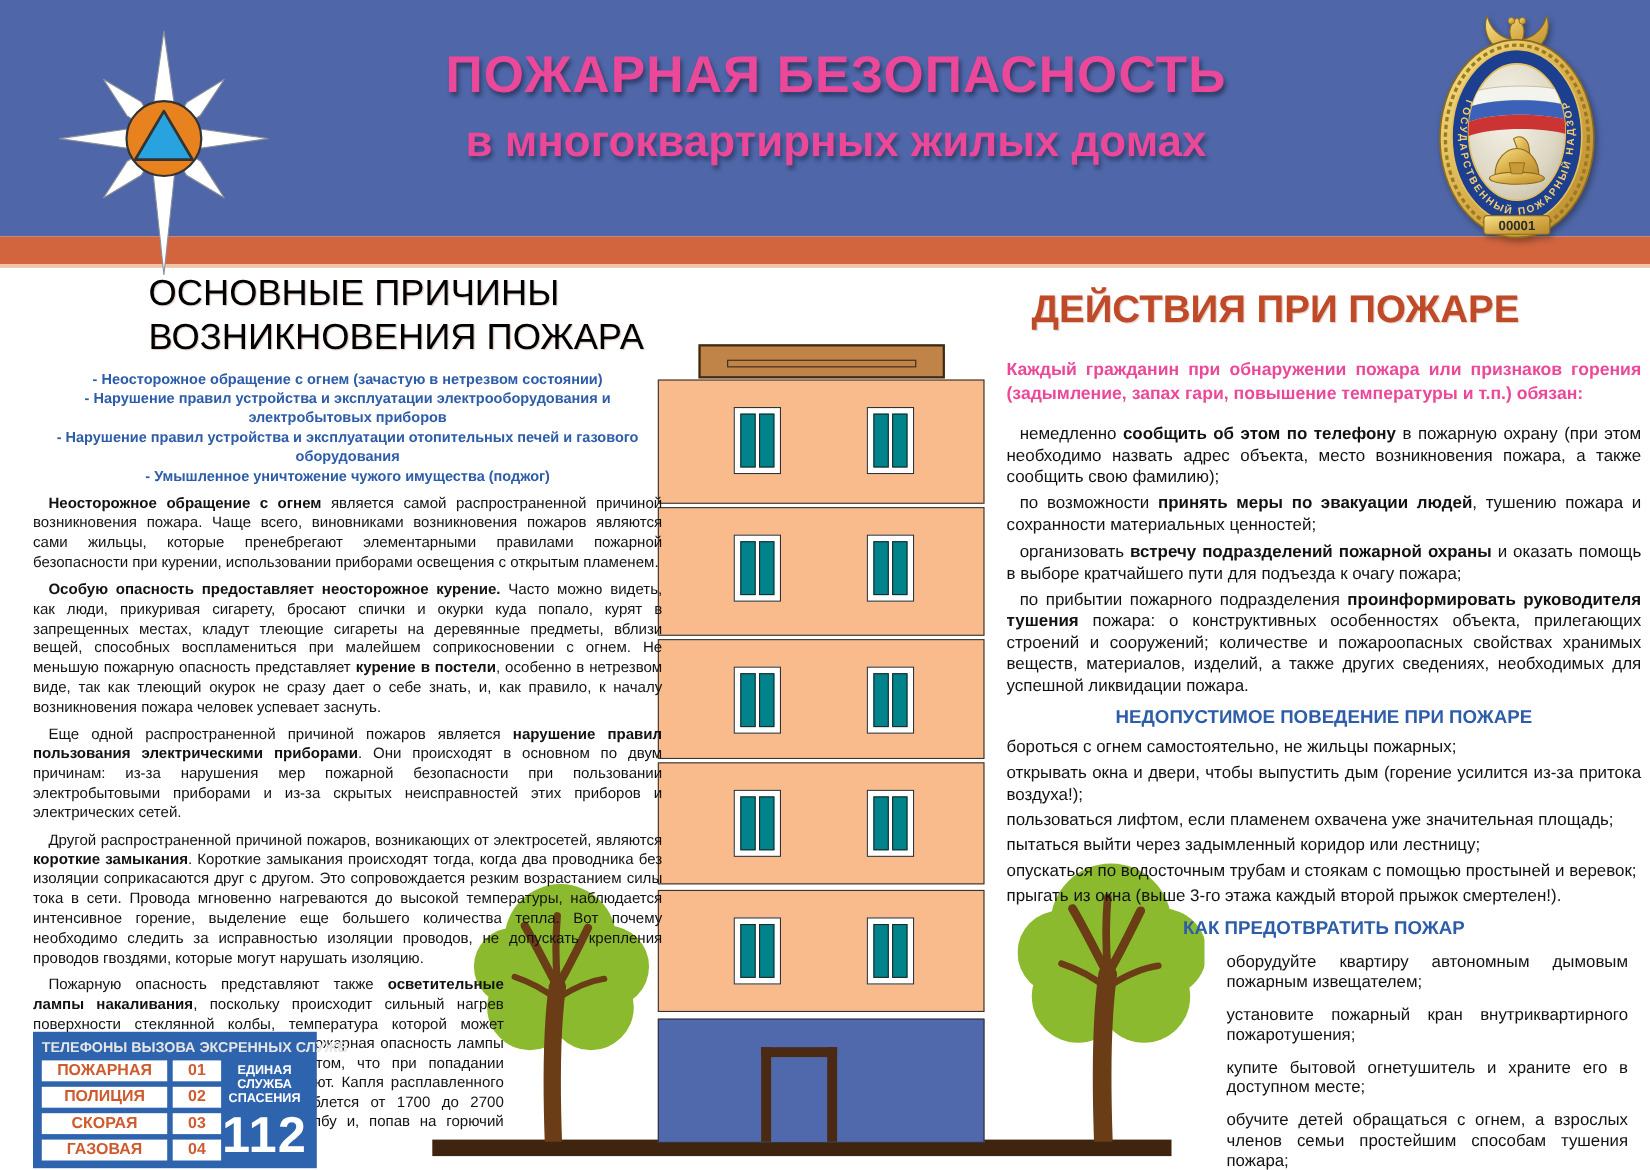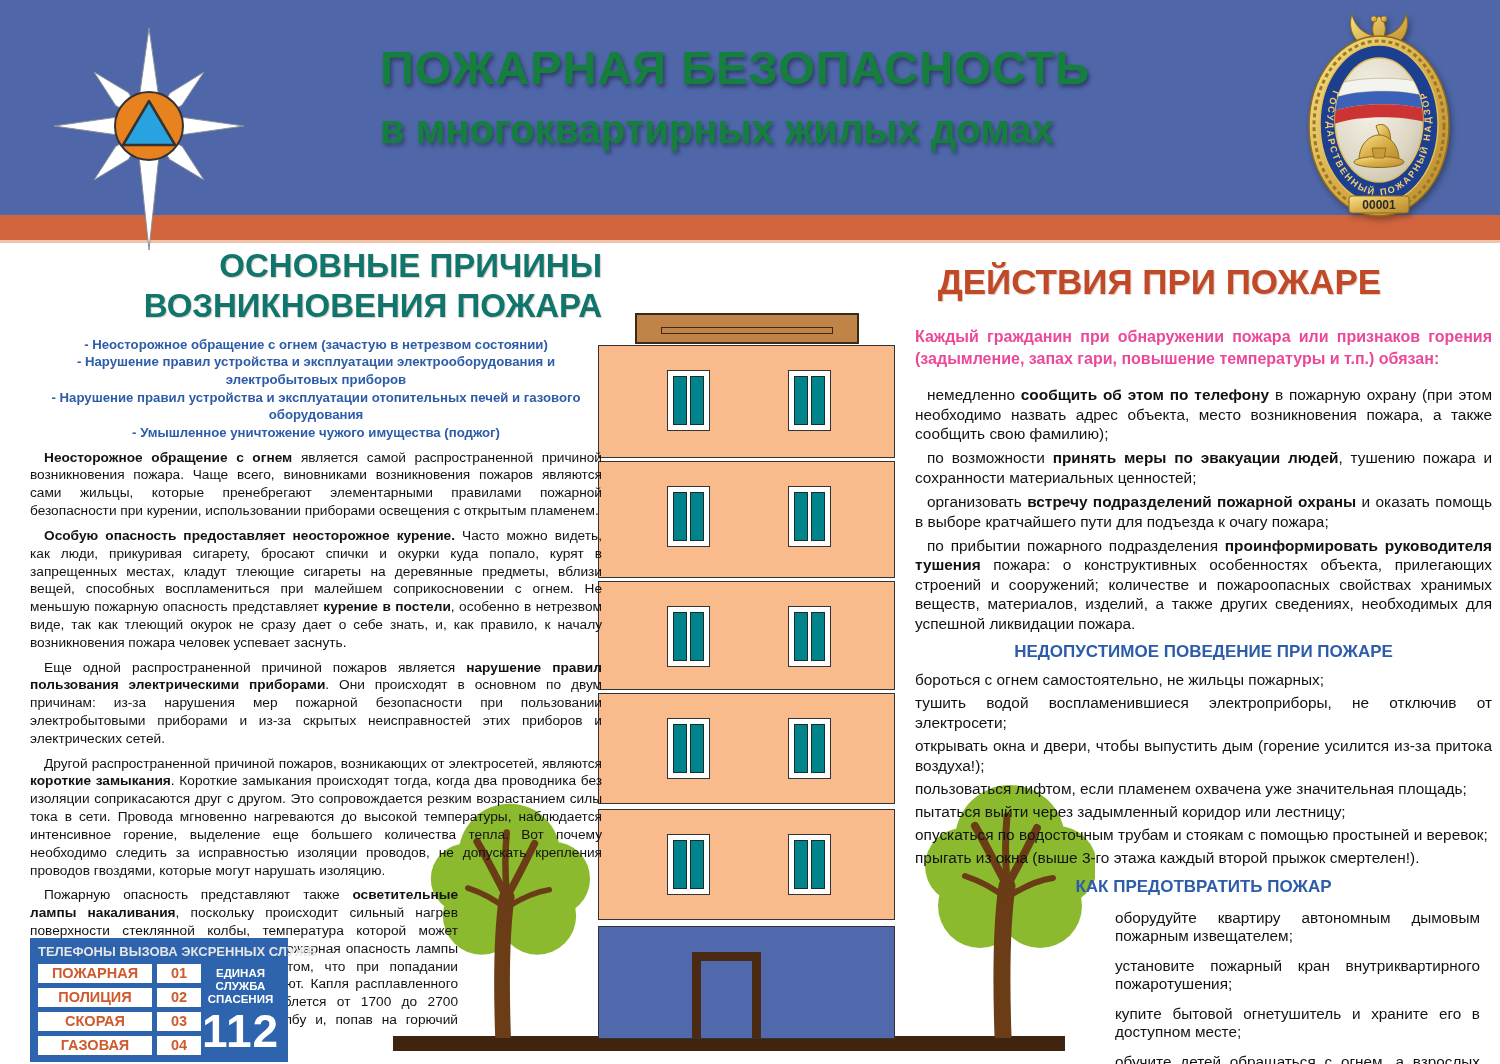--- a/index.html
+++ b/index.html
@@ -1,28 +1,28 @@
 <!DOCTYPE html>
 <html><head>
 <meta charset="utf-8">
 <style>
   html,body{margin:0;padding:0;background:#9aa0a8;}
   #poster{position:relative;width:1500px;height:1064px;background:#ffffff;overflow:hidden;
           font-family:"Liberation Sans",sans-serif;margin:0 auto;}
   
   .hdr{position:absolute;left:0;top:0;width:1500px;height:215px;background:#4f67a9;}
   .stripe{position:absolute;left:0;top:215px;width:1500px;height:25px;background:#d2653e;border-bottom:3px solid #f0c3ab;}
-  .titles{position:absolute;left:380px;top:40px;width:760px;color:#15803d;z-index:4;}
+  .titles{position:absolute;left:380px;top:40px;width:760px;text-align:center;color:#ec4899;z-index:4;}
   .t1{font-size:47px;font-weight:bold;letter-spacing:1px;text-shadow:2px 3px 4px rgba(15,18,40,.5);}
   .t2{font-size:40px;font-weight:bold;margin-top:12px;text-shadow:2px 3px 4px rgba(15,18,40,.45);}
   .star-svg{position:absolute;left:52px;top:26px;width:196px;height:226px;z-index:5;}
   .badge-svg{position:absolute;left:1303px;top:8px;width:152px;height:212px;z-index:5;filter:drop-shadow(2px 3px 3px rgba(0,0,0,.35));}
   
   .col-left{position:absolute;left:30px;top:246px;width:572px;z-index:6;}
-  .lh{font-size:33px;line-height:1.22;font-weight:bold;color:#0f766e;text-align:right;padding-left:105px;text-shadow:1px 1px 1px rgba(120,40,10,.25);}
+  .lh{font-size:33px;line-height:1.22;font-weight:normal;color:#000000;text-align:left;padding-left:105px;text-shadow:1px 1px 1px rgba(120,40,10,.25);}
   .causes{margin-top:9px;color:#2d5ca8;font-weight:bold;font-size:13.2px;line-height:1.34;text-align:center;}
   .lp{font-size:13.7px;line-height:1.3;text-align:justify;color:#121212;margin:7px 0 0 0;text-indent:14px;}
   .lp.narrow{width:428px;}
   
   .col-right{position:absolute;left:915px;top:262px;width:577px;z-index:6;}
   .rh{font-size:35px;font-weight:bold;color:#c04a28;text-align:center;padding-right:88px;text-shadow:1px 1px 1px rgba(120,40,10,.25);}
   .intro{margin-top:24px;color:#ec4899;font-weight:bold;font-size:16px;line-height:1.35;text-align:justify;}
   .rp{font-size:15.4px;line-height:1.26;text-align:justify;color:#121212;margin:5px 0 0 0;text-indent:12px;}
   .rsub{margin-top:9px;color:#2d5ca8;font-weight:bold;font-size:17px;text-align:center;}
   .fitem{font-size:15.4px;line-height:1.3;text-align:justify;color:#121212;margin:3px 0 0 0;}
@@ -252,21 +252,20 @@
 
   <div class="col-right">
     <div class="rh">ДЕЙСТВИЯ ПРИ ПОЖАРЕ</div>
     <p class="intro">Каждый гражданин при обнаружении пожара или признаков горения (задымление, запах гари, повышение температуры и т.п.) обязан:</p>
     <p class="rp"><span>немедленно </span><b>сообщить об этом по телефону</b><span> в пожарную охрану (при этом необходимо назвать адрес объекта, место возникновения пожара, а также сообщить свою фамилию);</span></p>
     <p class="rp"><span>по возможности </span><b>принять меры по эвакуации людей</b><span>, тушению пожара и сохранности материальных ценностей;</span></p>
     <p class="rp"><span>организовать </span><b>встречу подразделений пожарной охраны</b><span> и оказать помощь в выборе кратчайшего пути для подъезда к очагу пожара;</span></p>
     <p class="rp"><span>по прибытии пожарного подразделения </span><b>проинформировать руководителя тушения</b><span> пожара: о  конструктивных особенностях объекта, прилегающих строений и сооружений; количестве и пожароопасных свойствах хранимых веществ, материалов, изделий, а также других сведениях, необходимых для успешной ликвидации пожара.</span></p>
     <div class="rsub">НЕДОПУСТИМОЕ ПОВЕДЕНИЕ ПРИ ПОЖАРЕ</div>
     <p class="fitem first">бороться с огнем самостоятельно, не жильцы пожарных;</p>
-    <p class="fitem">тушить водой воспламенившиеся электроприборы, не отключив от электросети;</p>
     <p class="fitem">открывать окна и двери, чтобы выпустить дым (горение усилится из-за притока воздуха!);</p>
     <p class="fitem">пользоваться лифтом, если пламенем охвачена уже значительная площадь;</p>
     <p class="fitem">пытаться выйти через задымленный коридор или лестницу;</p>
     <p class="fitem">опускаться по водосточным трубам и стоякам с помощью простыней и веревок;</p>
     <p class="fitem">прыгать из окна (выше 3-го этажа каждый второй прыжок смертелен!).</p>
     <div class="rsub">КАК ПРЕДОТВРАТИТЬ ПОЖАР</div>
     <div class="prevent">
       <p class="pitem">оборудуйте квартиру автономным дымовым пожарным извещателем;</p>
       <p class="pitem">установите пожарный кран внутриквартирного пожаротушения;</p>
       <p class="pitem">купите бытовой огнетушитель и храните его в доступном месте;</p>

